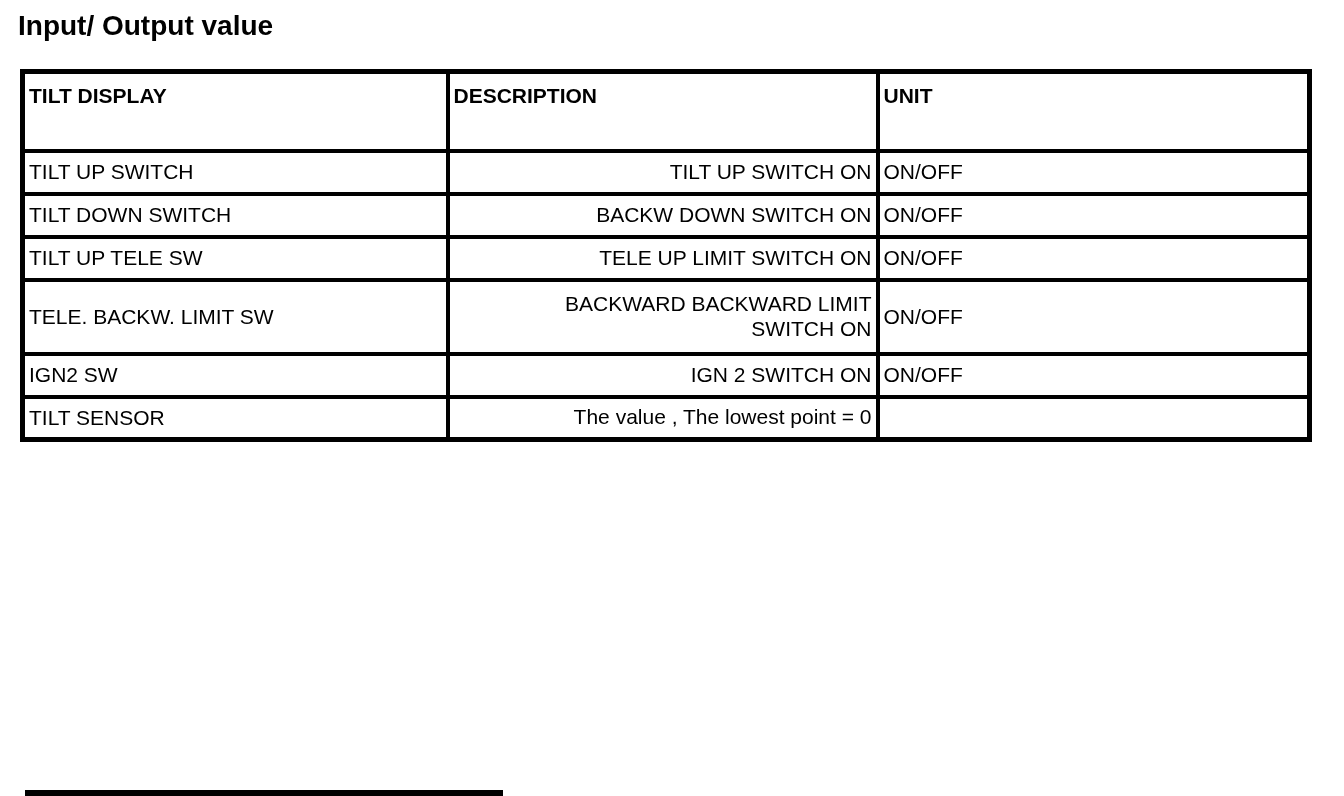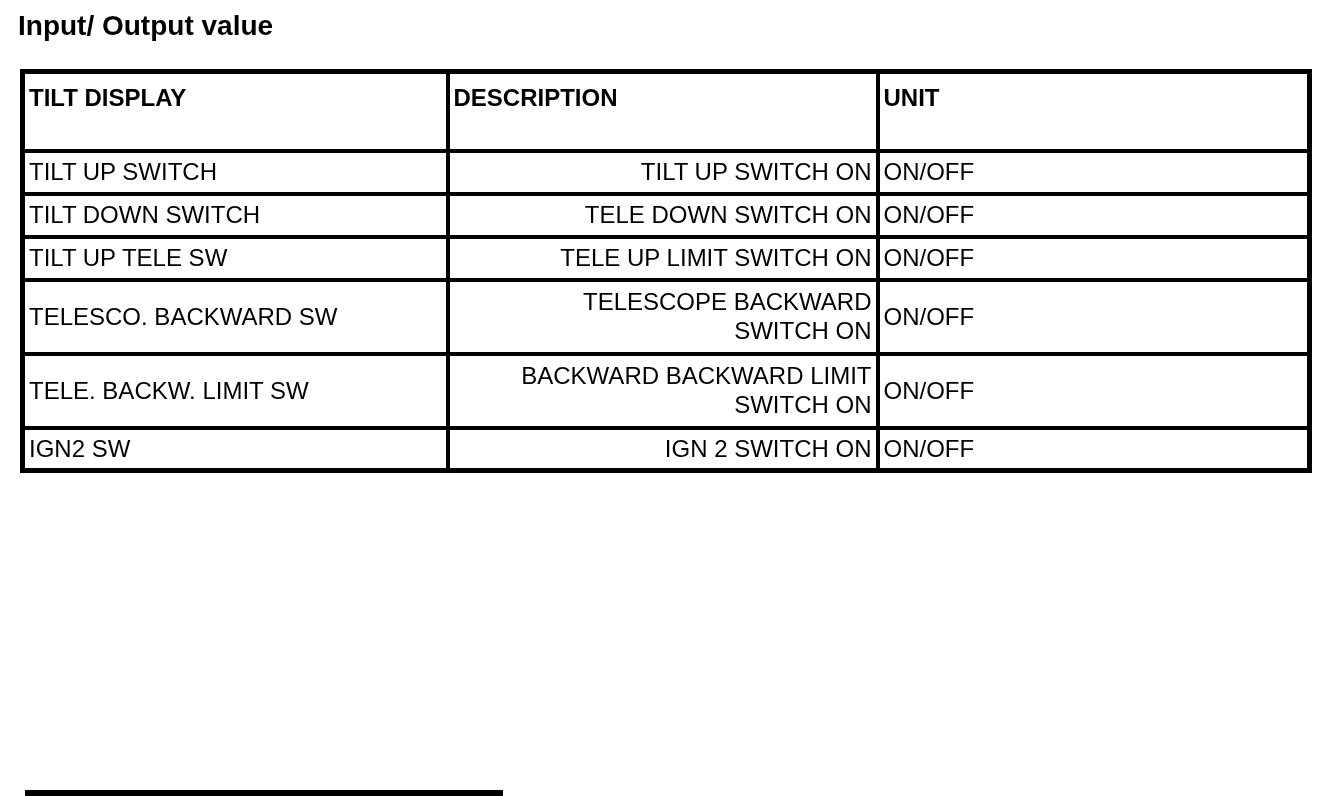--- a/index.html
+++ b/index.html
@@ -29,21 +29,21 @@
     border-collapse: collapse;
     table-layout: fixed;
     background: #ffffff;
   }
   table.io-table col.c1 { width: 425px; }
   table.io-table col.c2 { width: 430px; }
   table.io-table col.c3 { width: 432px; }
   table.io-table th,
   table.io-table td {
     border: 4px solid #000000;
-    font-size: 24px;
+    font-size: 21px;
     padding: 0 4px 0 4px;
     overflow: hidden;
   }
   table.io-table { border: 5px solid #000000; }
   table.io-table th {
     font-weight: bold;
     text-align: left;
     vertical-align: top;
     padding-top: 10px;
   }
@@ -82,41 +82,40 @@
     </tr>
   </thead>
   <tbody>
     <tr class="h-single">
       <td class="cell-display">TILT UP SWITCH</td>
       <td class="cell-desc">TILT UP SWITCH ON</td>
       <td class="cell-unit">ON/OFF</td>
     </tr>
     <tr class="h-single">
       <td class="cell-display">TILT DOWN SWITCH</td>
-      <td class="cell-desc">TELE DOWN SWITCH ON</td>
+      <td class="cell-desc">BACKW DOWN SWITCH ON</td>
       <td class="cell-unit">ON/OFF</td>
     </tr>
     <tr class="h-single">
       <td class="cell-display">TILT UP TELE SW</td>
       <td class="cell-desc">TELE UP LIMIT SWITCH ON</td>
-      <td class="cell-unit">ON/OFF</td>
-    </tr>
-    <tr class="h-double">
-      <td class="cell-display">TELESCO. BACKWARD SW</td>
-      <td class="cell-desc">TELESCOPE BACKWARD
-SWITCH ON</td>
       <td class="cell-unit">ON/OFF</td>
     </tr>
     <tr class="h-double">
       <td class="cell-display">TELE. BACKW. LIMIT SW</td>
       <td class="cell-desc">BACKWARD BACKWARD LIMIT
 SWITCH ON</td>
       <td class="cell-unit">ON/OFF</td>
     </tr>
     <tr class="h-single">
       <td class="cell-display">IGN2 SW</td>
       <td class="cell-desc">IGN 2 SWITCH ON</td>
       <td class="cell-unit">ON/OFF</td>
     </tr>
+    <tr class="h-single">
+      <td class="cell-display">TILT SENSOR</td>
+      <td class="cell-desc">The value , The lowest point = 0</td>
+      <td class="cell-unit"></td>
+    </tr>
   </tbody>
 </table>
 
 <div class="partial-bar"></div>
 
 </body></html>

